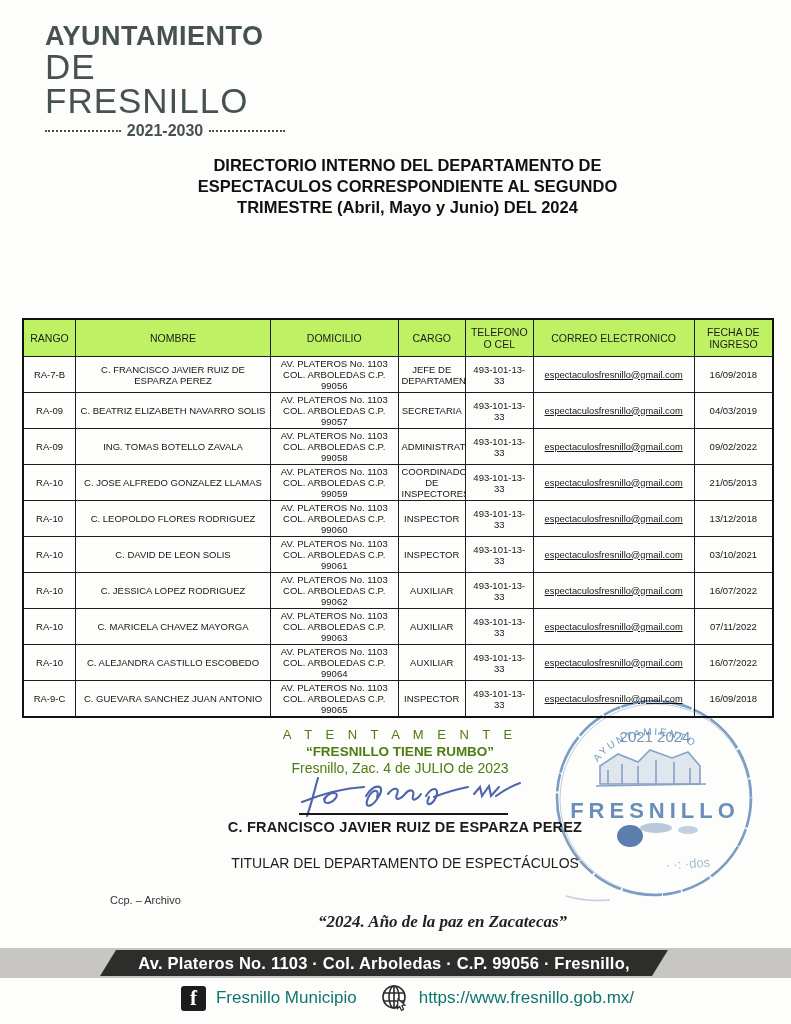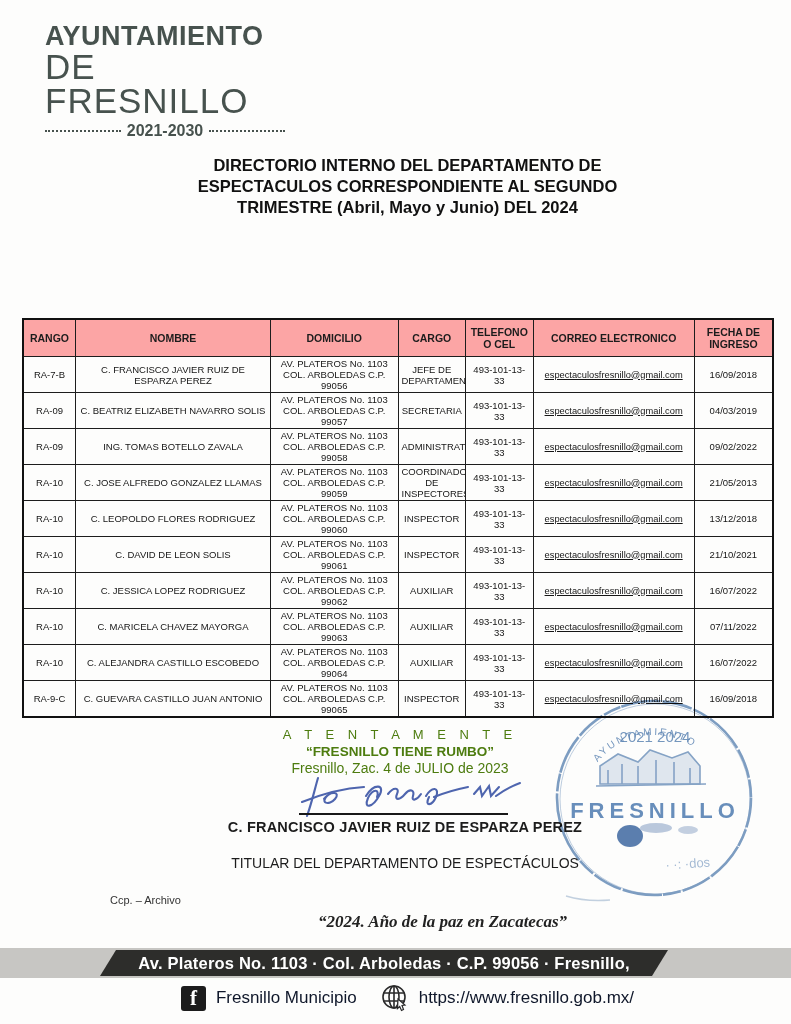--- a/index.html
+++ b/index.html
@@ -19,21 +19,21 @@
   .logo .l1{font-size:27px;font-weight:800;letter-spacing:.5px;line-height:28px;text-align:left;}
   .logo .l2{font-size:35px;font-weight:300;letter-spacing:1px;line-height:34px;text-align:left;}
   .logo .years{display:flex;align-items:center;gap:6px;margin-top:4px;font-size:16px;font-weight:700;}
   .logo .years .dash{flex:1;border-top:2px dotted #47524e;height:0;}
   
   .doc-title{position:absolute;left:0;right:0;top:155px;text-align:center;font-size:16.5px;font-weight:700;line-height:21px;color:#111;}
   
   table.dir{position:absolute;left:22px;top:318px;width:752px;border-collapse:collapse;table-layout:fixed;}
   table.dir th,table.dir td{border:1px solid #1d1d1d;padding:1px 3px;overflow:hidden;}
   table.dir{border:2px solid #111;}
-  table.dir thead th{background:#fca5a5;font-size:10.5px;font-weight:700;height:34px;text-align:center;line-height:12px;}
+  table.dir thead th{background:#bef264;font-size:10.5px;font-weight:400;height:34px;text-align:center;line-height:12px;}
   table.dir td{height:25px;font-size:9.5px;line-height:11px;text-align:center;color:#151515;}
   td.c-nombre,td.c-domicilio{text-align:left;}
   td.c-domicilio{font-size:9px;}
   td.c-correo span{text-decoration:underline;font-size:9.3px;}
   col.w-rango{width:7%;} col.w-nombre{width:26%;} col.w-domicilio{width:17%;}
   col.w-cargo{width:9%;} col.w-tel{width:9%;} col.w-correo{width:21.5%;} col.w-fecha{width:10.5%;}
   
   .closing{position:absolute;left:245px;top:727px;width:310px;text-align:center;color:#4d7c0f;}
   .closing .att{font-size:13px;letter-spacing:5px;line-height:16px;}
   .closing .slogan{font-size:13.5px;font-weight:700;line-height:17px;}
@@ -49,21 +49,21 @@
   .ccp{position:absolute;left:110px;top:894px;font-size:11px;color:#333;}
   .motto{position:absolute;left:70px;right:0;top:912px;text-align:center;
          font-family:"Liberation Serif", serif;font-style:italic;font-weight:700;font-size:17px;color:#222;}
   .footer-band{position:absolute;left:0;top:948px;width:791px;height:30px;background:#c7c6c3;}
   .footer-bar{position:absolute;left:100px;top:950px;width:568px;height:26px;background:#2d2d2b;
               clip-path:polygon(16px 0, 100% 0, calc(100% - 16px) 100%, 0 100%);
               color:#fff;font-size:16.5px;font-weight:600;line-height:26px;text-align:center;letter-spacing:.2px;}
   .social{position:absolute;left:0;right:0;top:984px;display:flex;justify-content:center;align-items:center;gap:10px;}
   .fb-icon{width:25px;height:25px;background:#1c1c1c;border-radius:3px;color:#fff;
            font-family:"Liberation Serif", serif;font-weight:700;font-size:21px;line-height:24px;text-align:center;}
-  .social .txt{font-size:17px;color:#0f172a;}
+  .social .txt{font-size:17px;color:#0f766e;}
   .social .globe{margin-left:14px;}
   .scan-edge{position:absolute;right:3px;top:0;bottom:0;width:1px;background:#e3e3e0;}
 </style>
 </head>
 <body>
 
 <div class="page">
 
   <div class="logo">
     <div class="l1">AYUNTAMIENTO</div>
@@ -148,21 +148,21 @@
       <td class="c-correo"><span>espectaculosfresnillo@gmail.com</span></td>
       <td class="c-fecha">13/12/2018</td>
     </tr>
         <tr>
       <td class="c-rango">RA-10</td>
       <td class="c-nombre">C. DAVID DE LEON SOLIS</td>
       <td class="c-domicilio">AV. PLATEROS No. 1103<br>COL. ARBOLEDAS C.P. 99061</td>
       <td class="c-cargo">INSPECTOR</td>
       <td class="c-telefono">493-101-13-33</td>
       <td class="c-correo"><span>espectaculosfresnillo@gmail.com</span></td>
-      <td class="c-fecha">21/10/2021</td>
+      <td class="c-fecha">03/10/2021</td>
     </tr>
         <tr>
       <td class="c-rango">RA-10</td>
       <td class="c-nombre">C. JESSICA LOPEZ RODRIGUEZ</td>
       <td class="c-domicilio">AV. PLATEROS No. 1103<br>COL. ARBOLEDAS C.P. 99062</td>
       <td class="c-cargo">AUXILIAR</td>
       <td class="c-telefono">493-101-13-33</td>
       <td class="c-correo"><span>espectaculosfresnillo@gmail.com</span></td>
       <td class="c-fecha">16/07/2022</td>
     </tr>
@@ -179,21 +179,21 @@
       <td class="c-rango">RA-10</td>
       <td class="c-nombre">C. ALEJANDRA CASTILLO ESCOBEDO</td>
       <td class="c-domicilio">AV. PLATEROS No. 1103<br>COL. ARBOLEDAS C.P. 99064</td>
       <td class="c-cargo">AUXILIAR</td>
       <td class="c-telefono">493-101-13-33</td>
       <td class="c-correo"><span>espectaculosfresnillo@gmail.com</span></td>
       <td class="c-fecha">16/07/2022</td>
     </tr>
         <tr>
       <td class="c-rango">RA-9-C</td>
-      <td class="c-nombre">C. GUEVARA CASTILLO JUAN ANTONIO</td>
+      <td class="c-nombre">C. GUEVARA SANCHEZ JUAN ANTONIO</td>
       <td class="c-domicilio">AV. PLATEROS No. 1103<br>COL. ARBOLEDAS C.P. 99065</td>
       <td class="c-cargo">INSPECTOR</td>
       <td class="c-telefono">493-101-13-33</td>
       <td class="c-correo"><span>espectaculosfresnillo@gmail.com</span></td>
       <td class="c-fecha">16/09/2018</td>
     </tr>
       </tbody>
   </table>
 
   <div class="closing">

